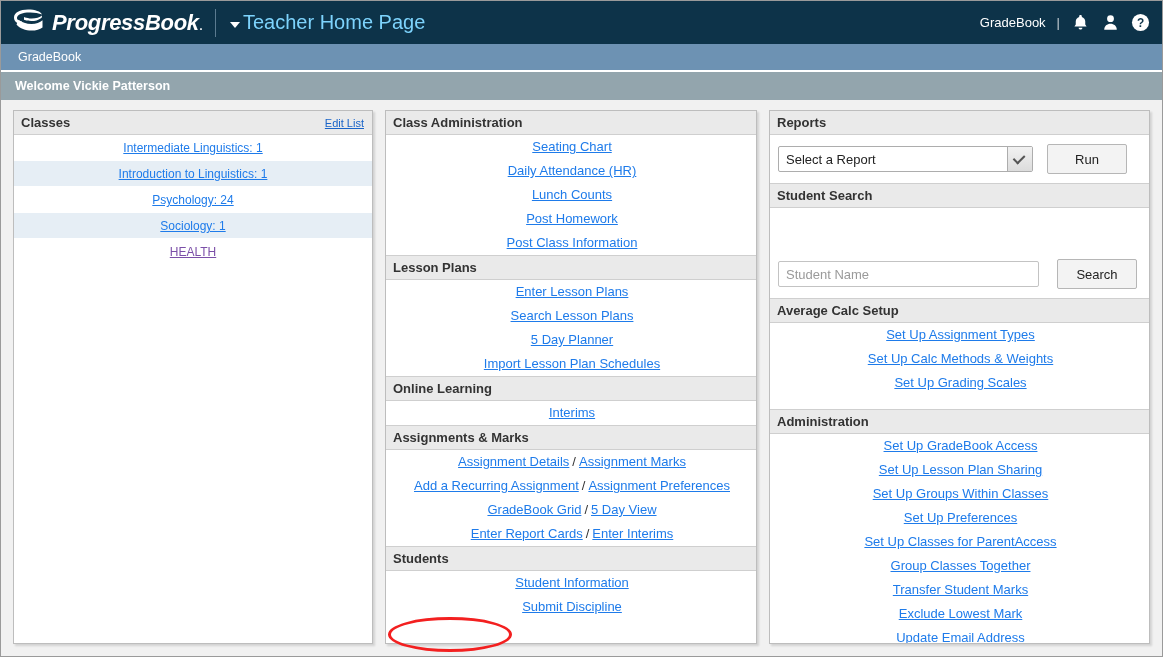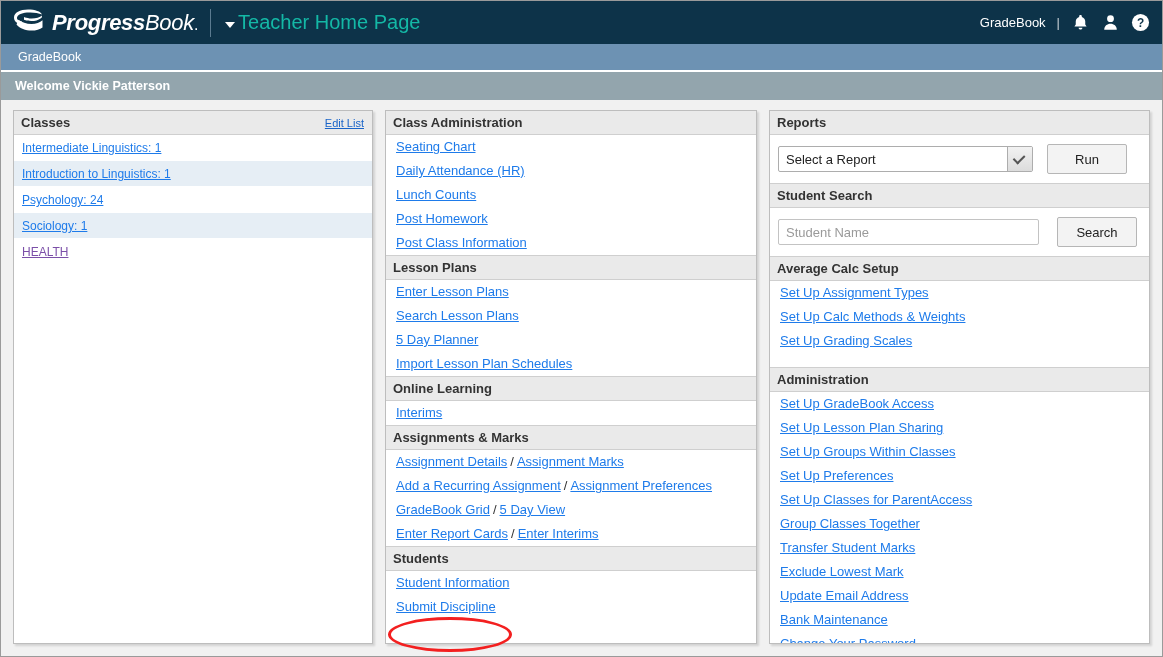--- a/index.html
+++ b/index.html
@@ -47,32 +47,32 @@
     flex: 0 0 auto;
   }
   .brand-text {
     color: #ffffff;
     font-size: 22px;
     font-style: italic;
     letter-spacing: -0.3px;
     white-space: nowrap;
   }
   .brand-text .b1 { font-weight: bold; }
-  .brand-text .b2 { font-weight: normal; }
+  .brand-text .b2 { font-weight: bold; }
   .brand-text .dot { font-size: 16px; font-style: normal; }
   .brand-divider {
     width: 1px;
     height: 28px;
     background: #5b7b90;
     margin: 0 14px 0 12px;
   }
   .page-title-wrap {
     display: flex;
     align-items: center;
-    color: #14b8a6;
+    color: #7dd3fc;
     font-size: 20px;
     gap: 3px;
   }
   .caret-down {
     width: 0; height: 0;
     border-left: 5px solid transparent;
     border-right: 5px solid transparent;
     border-top: 6px solid #ffffff;
     margin-top: 4px;
   }
@@ -114,20 +114,21 @@
 
   
   .content {
     flex: 1 1 auto;
     background: #f1f1f1;
     padding: 10px 12px 12px 12px;
     display: flex;
     gap: 12px;
     box-sizing: border-box;
     overflow: hidden;
+    text-align: center;
   }
   .panel {
     background: #ffffff;
     border: 1px solid #bdbdbd;
     box-shadow: 2px 2px 2px rgba(0,0,0,0.13);
     box-sizing: border-box;
     overflow: hidden;
   }
   .col-classes { width: 360px; flex: 0 0 360px; }
   .col-admin   { width: 372px; flex: 0 0 372px; }
@@ -226,20 +227,21 @@
     justify-content: center;
     padding: 0 12px;
     cursor: pointer;
     font-family: "Liberation Sans", sans-serif;
   }
   .search-row {
     display: flex;
     align-items: center;
     padding: 9px 12px 9px 8px;
     gap: 18px;
+    margin-top: 42px;
   }
   .textfield {
     width: 263px;
     height: 26px;
     border: 1px solid #c3c3c3;
     box-sizing: border-box;
     padding-left: 7px;
     font-size: 13px;
     color: #9a9a9a;
     display: flex;

